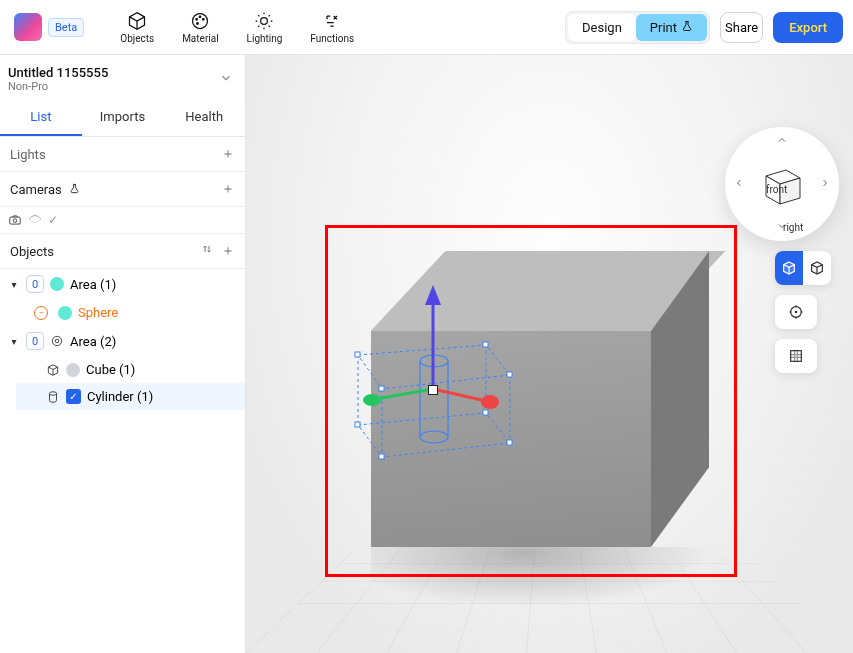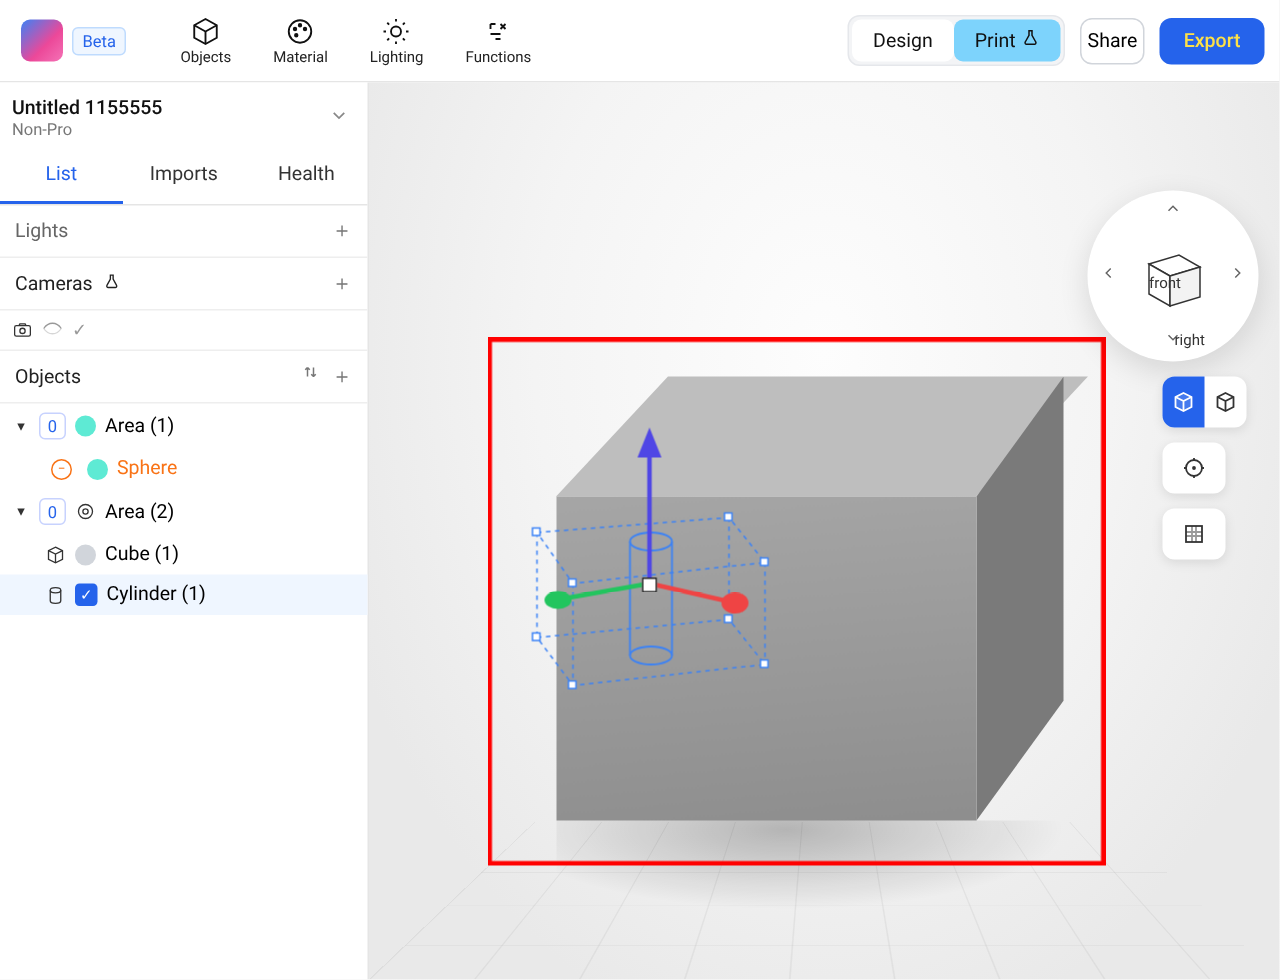--- a/index.html
+++ b/index.html
@@ -41,21 +41,21 @@
 
 .row { display: flex; align-items: center; padding: 6px 8px; font-size: 13px; gap: 6px; }
 .row .expand { width: 12px; color: #333; font-size: 10px; text-align: center; }
 .row .badge-num { min-width: 18px; height: 18px; border: 1px solid #c7d2fe; border-radius: 4px; font-size: 11px; color: #2563eb; display: flex; align-items: center; justify-content: center; padding: 0 3px; }
 .row .dot { width: 14px; height: 14px; border-radius: 50%; }
 .row .dot.teal { background: #5eead4; }
 .row .dot.grey { background: #d1d5db; }
 .row .icn { width: 14px; height: 14px; display: flex; align-items: center; justify-content: center; color: #333; }
 .row.sphere { color: #f97316; padding-left: 34px; }
 .row.sphere .minus-circle { width: 14px; height: 14px; border: 1.5px solid #f97316; border-radius: 50%; display:flex;align-items:center;justify-content:center; font-size:9px; }
-.row.child { padding-left: 30px; }
+.row.child { padding-left: 30px; margin-left: 16px; }
 .row .chk { width: 15px; height: 15px; border-radius: 3px; background: #2563eb; color: #fff; font-size: 10px; display: flex; align-items: center; justify-content: center; }
 .row.selected { background: #eff6ff; }
 .row .rowlabel { flex: 1; }
 .row .trail { color:#999; font-size:12px; display:flex; gap:6px;}
 
 
 .canvas { flex: 1; position: relative; background: #efefef; overflow: hidden; }
 .canvas-bg { position:absolute; inset:0; background:
   radial-gradient(ellipse at 50% 30%, #fdfdfd 0%, #f4f4f4 45%, #e9e9e9 80%);
 }

